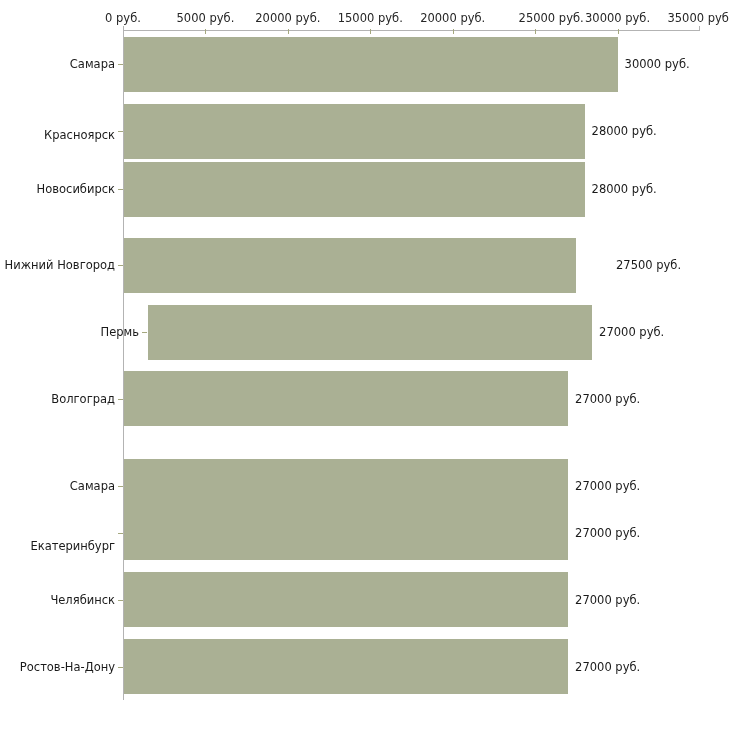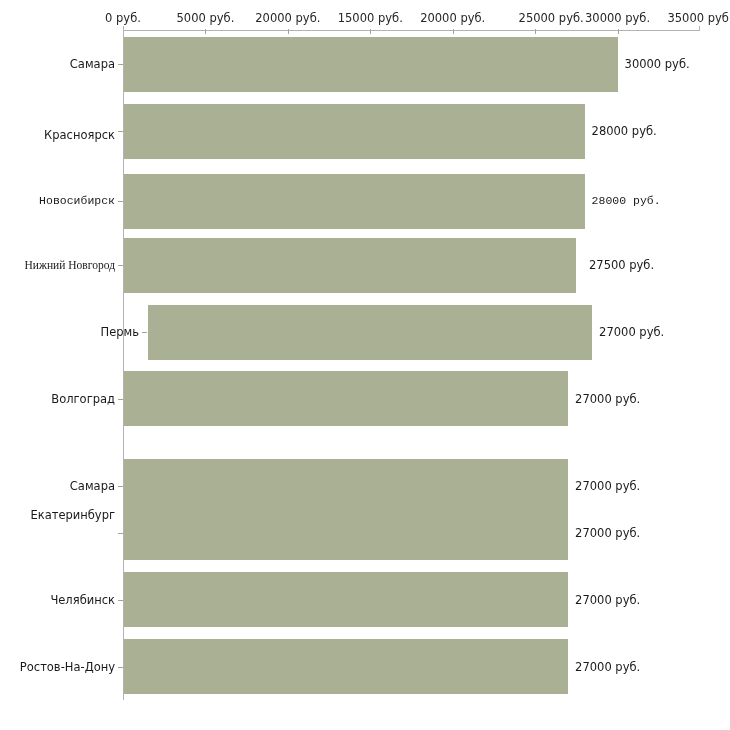--- a/index.html
+++ b/index.html
@@ -155,31 +155,31 @@
           <div class="cat-tick" style="left: 118px; top: 33.45px; background: rgb(165, 168, 127);"></div>
           <div class="cat-label" style="right: 615px; top: 27.45px;">Самара</div>
           <div class="value-label" style="left: 624.571px; top: 27.45px;">30000 руб.</div>
         </div>
         <div class="row" style="top: 66.9px; height: 66.9px;">
           <div class="bar" style="top: 5.95px; height: 55px; width: 460.6px; background: rgb(170, 176, 148);"></div>
           <div class="cat-tick" style="left: 118px; top: 33.45px; background: rgb(165, 168, 127);"></div>
           <div class="cat-label" style="right: 615px; top: 31px; margin-left: 24px;">Красноярск</div>
           <div class="value-label" style="left: 591.6px; top: 27.45px;">28000 руб.</div>
         </div>
-        <div class="row" style="top: 137px; height: 66.9px; font-family: Liberation Mono, monospace;">
+        <div class="row" style="top: 125px; height: 66.9px;">
           <div class="bar" style="top: 5.95px; height: 55px; width: 460.6px; background: rgb(170, 176, 148);"></div>
           <div class="cat-tick" style="left: 118px; top: 33.45px; background: rgb(165, 168, 127);"></div>
           <div class="cat-label" style="right: 615px; top: 27.45px;">Новосибирск</div>
           <div class="value-label" style="left: 591.6px; top: 27.45px;">28000 руб.</div>
         </div>
         <div class="row" style="top: 200.7px; height: 66.9px;">
           <div class="bar" style="top: 5.95px; height: 55px; width: 452.357px; background: rgb(170, 176, 148);"></div>
           <div class="cat-tick" style="left: 118px; top: 33.45px; background: rgb(165, 168, 127);"></div>
-          <div class="cat-label" style="right: 615px; top: 27.45px; font-family: Liberation Serif, serif;">Нижний Новгород</div>
-          <div class="value-label" style="left: 589px; top: 27.45px;">27500 руб.</div>
+          <div class="cat-label" style="right: 615px; top: 27.45px;">Нижний Новгород</div>
+          <div class="value-label" style="left: 616px; top: 27.45px;">27500 руб.</div>
         </div>
         <div class="row" style="top: 267.6px; height: 66.9px; margin-left: 24px;">
           <div class="bar" style="top: 5.95px; height: 55px; width: 444.114px; background: rgb(170, 176, 148);"></div>
           <div class="cat-tick" style="left: 118px; top: 33.45px; background: rgb(165, 168, 127);"></div>
           <div class="cat-label" style="right: 615px; top: 27.45px;">Пермь</div>
           <div class="value-label" style="left: 575.114px; top: 27.45px;">27000 руб.</div>
         </div>
         <div class="row" style="top: 334.5px; height: 66.9px;">
           <div class="bar" style="top: 5.95px; height: 55px; width: 444.114px; background: rgb(170, 176, 148);"></div>
           <div class="cat-tick" style="left: 118px; top: 33.45px; background: rgb(165, 168, 127);"></div>
@@ -188,21 +188,21 @@
         </div>
         <div class="row" style="top: 422px; height: 66.9px;">
           <div class="bar" style="top: 5.95px; height: 55px; width: 444.114px; background: rgb(170, 176, 148);"></div>
           <div class="cat-tick" style="left: 118px; top: 33.45px; background: rgb(165, 168, 127);"></div>
           <div class="cat-label" style="right: 615px; top: 27.45px;">Самара</div>
           <div class="value-label" style="left: 575.114px; top: 27.45px;">27000 руб.</div>
         </div>
         <div class="row" style="top: 468.3px; height: 66.9px;">
           <div class="bar" style="top: 5.95px; height: 55px; width: 444.114px; background: rgb(170, 176, 148);"></div>
           <div class="cat-tick" style="left: 118px; top: 33.45px; background: rgb(165, 168, 127);"></div>
-          <div class="cat-label" style="right: 615px; top: 10px;">Екатеринбург</div>
+          <div class="cat-label" style="right: 615px; top: 41px;">Екатеринбург</div>
           <div class="value-label" style="left: 575.114px; top: 27.45px;">27000 руб.</div>
         </div>
         <div class="row" style="top: 535.2px; height: 66.9px;">
           <div class="bar" style="top: 5.95px; height: 55px; width: 444.114px; background: rgb(170, 176, 148);"></div>
           <div class="cat-tick" style="left: 118px; top: 33.45px; background: rgb(165, 168, 127);"></div>
           <div class="cat-label" style="right: 615px; top: 27.45px;">Челябинск</div>
           <div class="value-label" style="left: 575.114px; top: 27.45px;">27000 руб.</div>
         </div>
         <div class="row" style="top: 602.1px; height: 66.9px;">
           <div class="bar" style="top: 5.95px; height: 55px; width: 444.114px; background: rgb(170, 176, 148);"></div>

